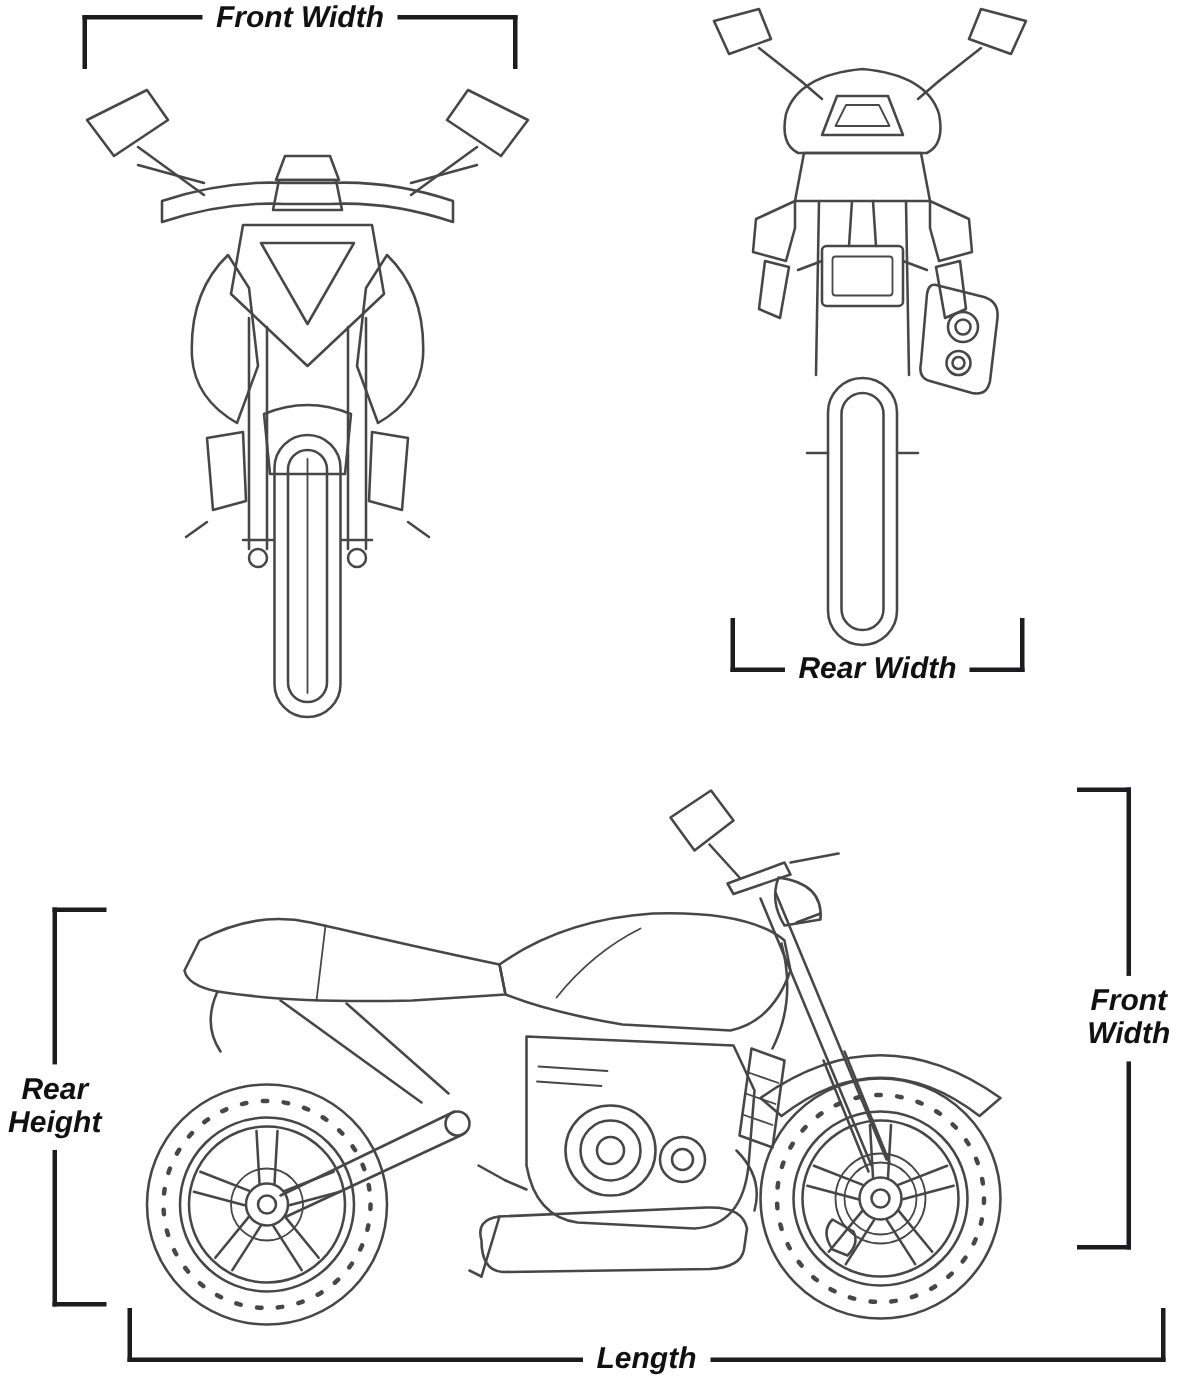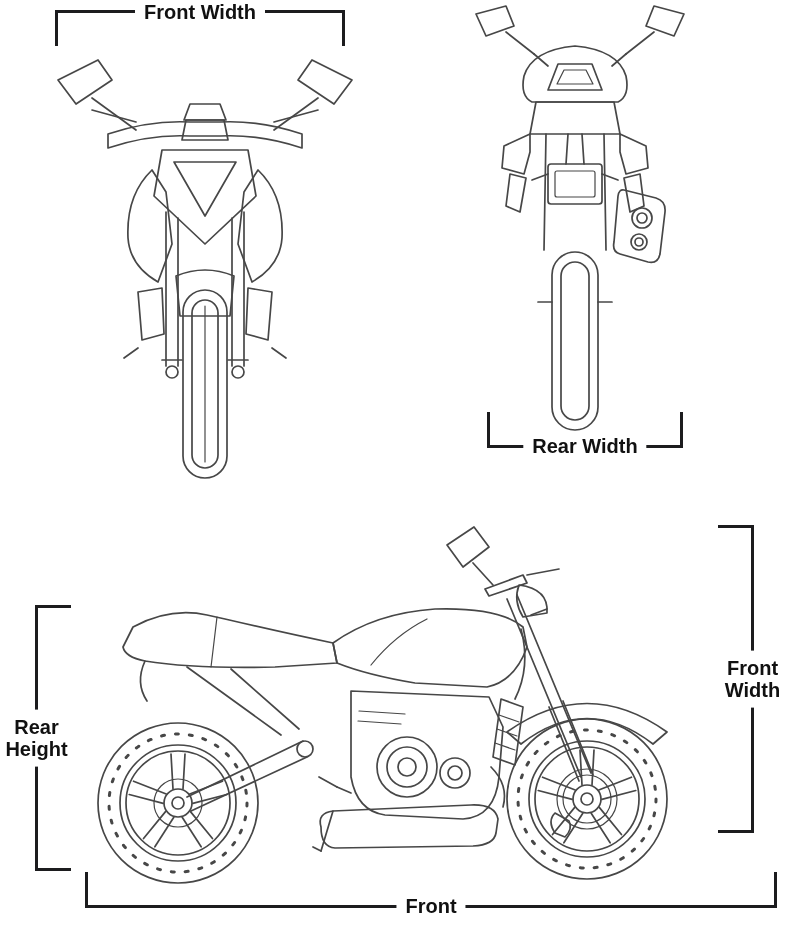--- a/index.html
+++ b/index.html
@@ -4,21 +4,21 @@
 <style>
   :root{
     --line-draw:#474747;
     --line-dim:#1c1c1e;
     --text:#111111;
     --bg:#ffffff;
   }
   html,body{margin:0;padding:0;background:var(--bg);}
   .canvas{
     position:relative;width:800px;height:931px;background:var(--bg);
-    overflow:hidden;font-family:"Liberation Sans",sans-serif;
+    overflow:hidden;font-family:"Liberation Sans",sans-serif;font-style:italic;
   }
   svg.view{position:absolute;stroke:var(--line-draw);fill:none;
     stroke-width:1.7;stroke-linecap:round;stroke-linejoin:round;}
   svg.view .tread{stroke-dasharray:3 11;stroke-width:3;}
   svg.view .thin{stroke-width:1.2;}
 
   .dim{position:absolute;}
   .dim .bar{position:absolute;background:var(--line-dim);z-index:1;}
   .dim-label{
     position:absolute;z-index:2;background:var(--bg);color:var(--text);
@@ -286,16 +286,16 @@
     <div class="bar bar-v"></div>
     <div class="bar tick-t"></div>
     <div class="bar tick-b"></div>
     <span class="dim-label vert">Front Width</span>
   </div>
 
   <div class="dim" id="dim-length">
     <div class="bar bar-h"></div>
     <div class="bar tick-l"></div>
     <div class="bar tick-r"></div>
-    <span class="dim-label">Front</span>
+    <span class="dim-label">Length</span>
   </div>
 
 </div>
 
 </body></html>

